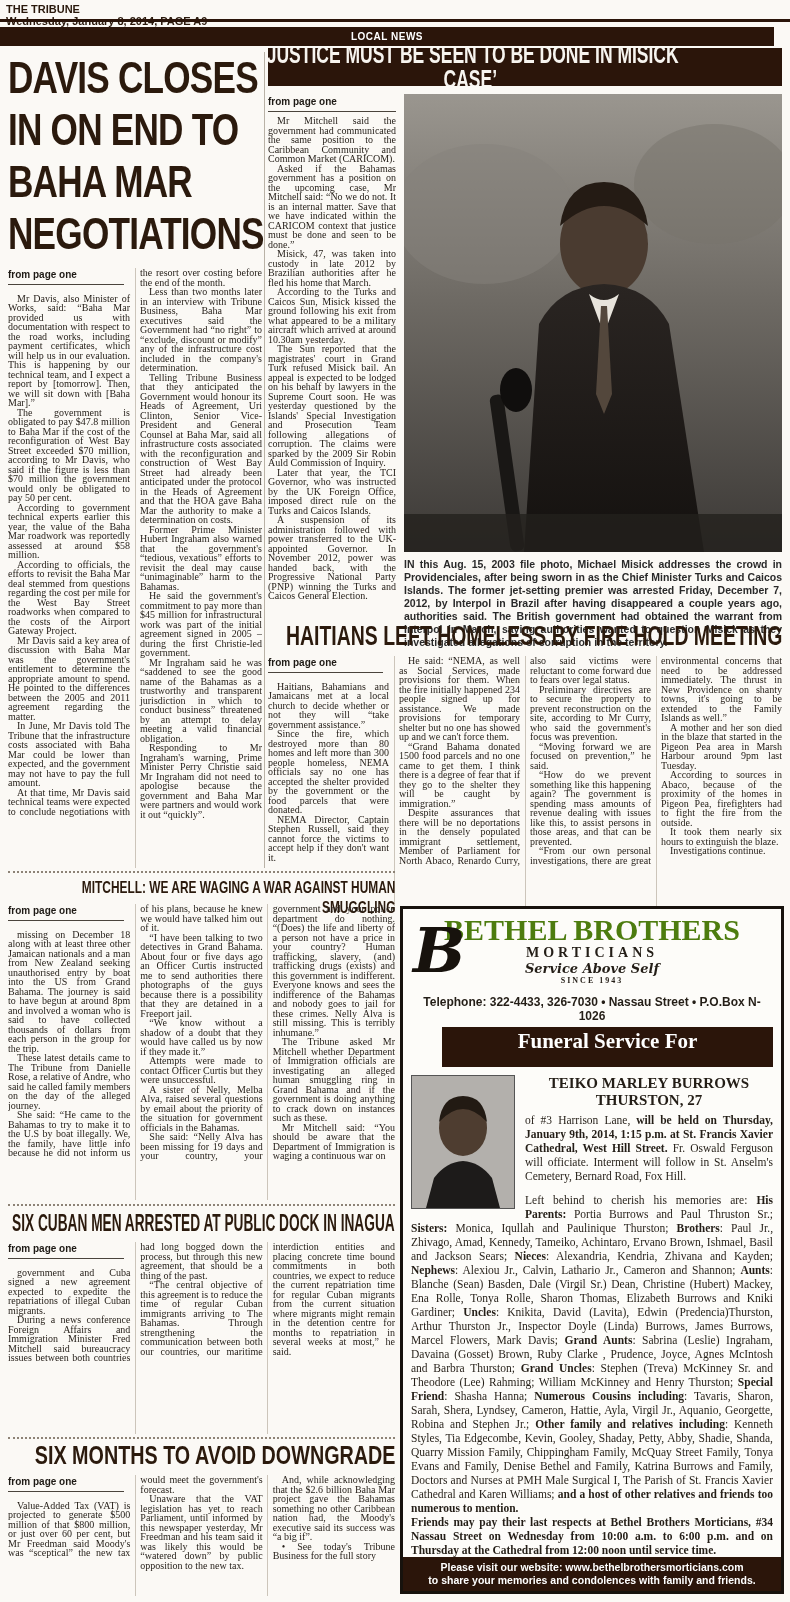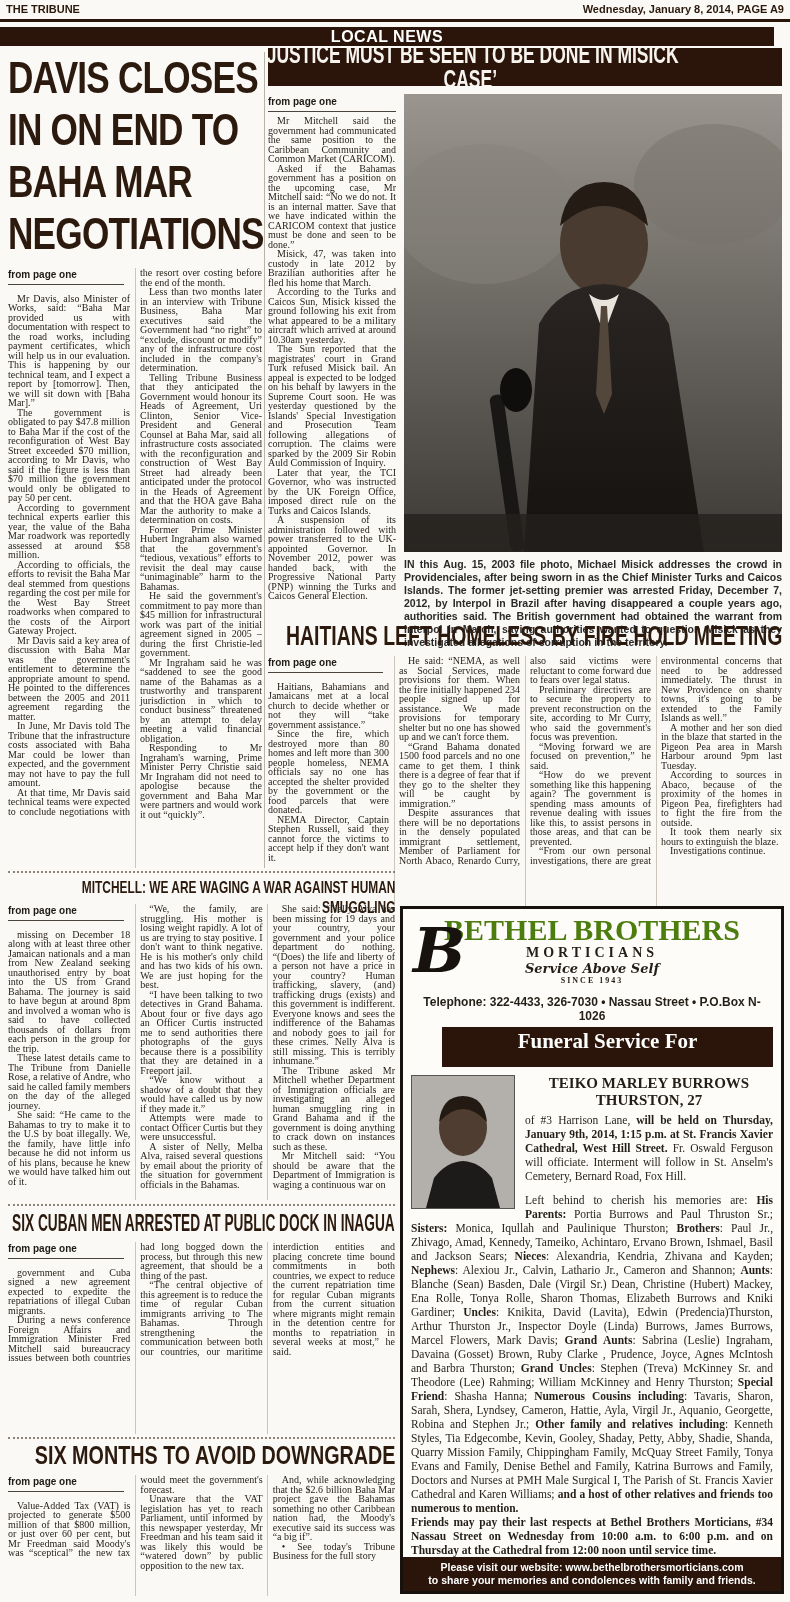--- a/index.html
+++ b/index.html
@@ -1,24 +1,24 @@
 <!DOCTYPE html>
 <html><head>
 <meta charset="utf-8">
 <style>
   html,body{margin:0;padding:0;}
   body{width:790px;height:1602px;position:relative;background:#fbf9f5;color:#241e17;
        font-family:"Liberation Serif",serif;overflow:hidden;}
   .abs{position:absolute;}
   
   .masthead{left:6px;right:6px;top:3px;display:flex;justify-content:space-between;
-    font-family:"Liberation Sans",sans-serif;font-size:11px;font-weight:bold;color:#2a190c;}
+    font-family:"Liberation Sans",sans-serif;font-size:11px;font-weight:bold;color:#2a190c;flex-direction:column;}
   .top-rule{left:0;right:0;top:19px;height:3px;background:#2b150a;}
   .section-banner{left:0;right:16px;top:27px;height:19px;background:#2b150a;color:#fff;
-    font-family:"Liberation Sans",sans-serif;font-weight:bold;font-size:16px;
+    font-family:"Liberation Sans",sans-serif;font-weight:bold;font-size:10px;
     display:flex;align-items:center;justify-content:center;letter-spacing:.5px;}
   
   .hl{font-family:"Liberation Sans",sans-serif;font-weight:bold;color:#2b1a0d;}
   .cond80{display:block;transform:scaleX(.80);transform-origin:0 0;width:125%;}
   .cc{display:block;text-align:right;}
   .sx70{transform:scaleX(.70);transform-origin:50% 0;width:143%;margin-left:-21.5%;}
   .sx72{transform:scaleX(.72);transform-origin:50% 0;width:139%;margin-left:-19.5%;}
   .sx57{transform:scaleX(.57);transform-origin:50% 0;width:175%;margin-left:-37.5%;}
   .sx76{transform:scaleX(.76);transform-origin:50% 0;width:132%;margin-left:-16%;}
   
@@ -174,21 +174,20 @@
 <div class="abs dotted" style="left:8px;top:871px;width:387px;"></div>
 <div class="abs hl cc" style="left:8px;top:878px;width:387px;font-size:17px;line-height:20px;">
   <span class="sx70" style="display:block;">MITCHELL: WE ARE WAGING A WAR AGAINST HUMAN SMUGGLING</span>
 </div>
 <div class="abs body-txt cols3" style="left:8px;top:904px;width:387px;height:296px;">
   <div class="kicker">from page one</div>
   <div>
       <p>missing on December 18 along with at least three other Jamaican nationals and a man from New Zealand seeking unauthorised entry by boat into the US from Grand Bahama. The journey is said to have begun at around 8pm and involved a woman who is said to have collected thousands of dollars from each person in the group for the trip.</p>
       <p>These latest details came to The Tribune from Danielle Rose, a relative of Andre, who said he called family members on the day of the alleged journey.</p>
       <p>She said: “He came to the Bahamas to try to make it to the U.S by boat illegally. We, the family, have little info because he did not inform us of his plans, because he knew we would have talked him out of it.</p>
-      <p>“We, the family, are struggling. His mother is losing weight rapidly. A lot of us are trying to stay positive. I don't want to think negative. He is his mother's only child and has two kids of his own. We are just hoping for the best.</p>
       <p>“I have been talking to two detectives in Grand Bahama. About four or five days ago an Officer Curtis instructed me to send authorities there photographs of the guys because there is a possibility that they are detained in a Freeport jail.</p>
       <p>“We know without a shadow of a doubt that they would have called us by now if they made it.”</p>
       <p>Attempts were made to contact Officer Curtis but they were unsuccessful.</p>
       <p>A sister of Nelly, Melba Alva, raised several questions by email about the priority of the situation for government officials in the Bahamas.</p>
       <p>She said: “Nelly Alva has been missing for 19 days and your country, your government and your police department do nothing. “(Does) the life and liberty of a person not have a price in your country? Human trafficking, slavery, (and) trafficking drugs (exists) and this government is indifferent. Everyone knows and sees the indifference of the Bahamas and nobody goes to jail for these crimes. Nelly Alva is still missing. This is terribly inhumane.”</p>
       <p>The Tribune asked Mr Mitchell whether Department of Immigration officials are investigating an alleged human smuggling ring in Grand Bahama and if the government is doing anything to crack down on instances such as these.</p>
       <p>Mr Mitchell said: “You should be aware that the Department of Immigration is waging a continuous war on</p>
     </div>
 </div>
 

